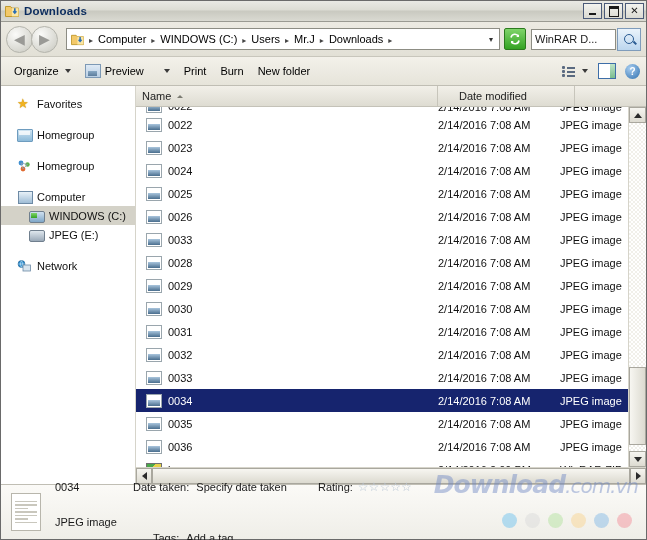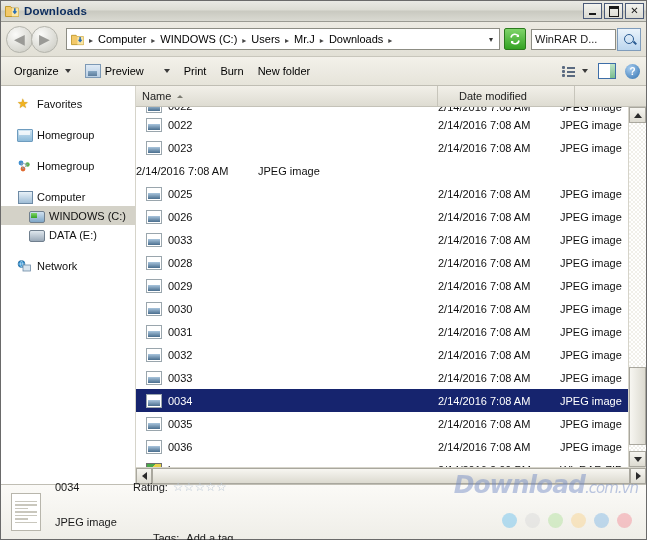--- a/index.html
+++ b/index.html
@@ -209,21 +209,21 @@
   .rating{display:flex;align-items:flex-end;}
   .stars{display:flex;margin-left:5px;gap:1px;color:#b9c6d4;font-size:12px;line-height:12px;}
   .dots{position:absolute;right:14px;bottom:11px;display:flex;gap:8px;}
   .dot{width:15px;height:15px;border-radius:50%;opacity:.55;}
   
   .wm{
     position:absolute;right:8px;bottom:40px;pointer-events:none;
     font-family:"DejaVu Sans",sans-serif;font-style:italic;font-weight:bold;
     font-size:25px;color:#6e87c4;opacity:.45;white-space:nowrap;letter-spacing:-1px;
   }
-  .wm .lt{font-weight:normal;font-size:15px;}
+  .wm .lt{font-weight:normal;font-size:20px;}
 </style>
 </head>
 <body>
 
 <div class="window">
 
   <div class="titlebar">
     <span class="title-icon">
       <svg width="14" height="14" viewBox="0 0 14 14">
         <path d="M0.5 2.5h5l1.4 1.6h6.6v8.4H0.5z" fill="#f3c969" stroke="#c09a2f" stroke-width="1"></path>
@@ -353,21 +353,21 @@
         <span class="nav-ico">
             <span class="ico-drive win"></span>
           </span>
         <span class="nav-label">WINDOWS (C:)</span>
       </div>
 
       <div class="nav-item child">
         <span class="nav-ico">
             <span class="ico-drive"></span>
           </span>
-        <span class="nav-label">DATA (E:)</span>
+        <span class="nav-label">JPEG (E:)</span>
       </div>
       <div class="nav-gap"></div>
 
       <div class="nav-item">
         <span class="nav-ico">
           <svg class="ico-net" viewBox="0 0 14 12">
             <circle cx="4.5" cy="4" r="3.4" fill="#2f8fd0" stroke="#1c5f90" stroke-width=".7"></circle>
             <path d="M1.3 4h6.4M4.5.7c1.4 1.8 1.4 4.8 0 6.6M4.5.7c-1.4 1.8-1.4 4.8 0 6.6" stroke="#cfe8f7" stroke-width=".6" fill="none"></path>
             <rect x="6" y="5" width="7.4" height="6" fill="#d8e4ee" stroke="#6d8aa5" stroke-width=".8"></rect>
           </svg>
@@ -411,20 +411,24 @@
           <div class="row">
             <div class="cell-name">
               <span class="fico jpg"></span>
               <span>0023</span>
             </div>
             <div class="cell-date">2/14/2016 7:08 AM</div>
             <div class="cell-type">JPEG image</div>
           </div>
 
           <div class="row">
+            <div class="cell-name">
+              <span class="fico jpg"></span>
+              <span>0024</span>
+            </div>
             <div class="cell-date">2/14/2016 7:08 AM</div>
             <div class="cell-type">JPEG image</div>
           </div>
 
           <div class="row">
             <div class="cell-name">
               <span class="fico jpg"></span>
               <span>0025</span>
             </div>
             <div class="cell-date">2/14/2016 7:08 AM</div>
@@ -574,20 +578,24 @@
         <i></i>
         <i class="s"></i>
         <i></i>
         <i></i>
         <i class="s"></i>
         <i></i>
     </div>
     <div class="dcol">
       <div class="drow">
         <span class="c1">0034</span>
+        <span class="c2">
+          <span class="d-lbl">Date taken:</span>
+          <span class="d-val">Specify date taken</span>
+        </span>
         <span class="rating">
           <span>Rating:</span>
           <span class="stars">☆☆☆☆☆</span>
         </span>
       </div>
       <div class="drow">
         <span class="c1">JPEG image</span>
         <span class="c2" style="padding-left:20px;box-sizing:border-box;margin-top:32px;">
           <span class="d-lbl">Tags:</span>
           <span class="d-val">Add a tag</span>

